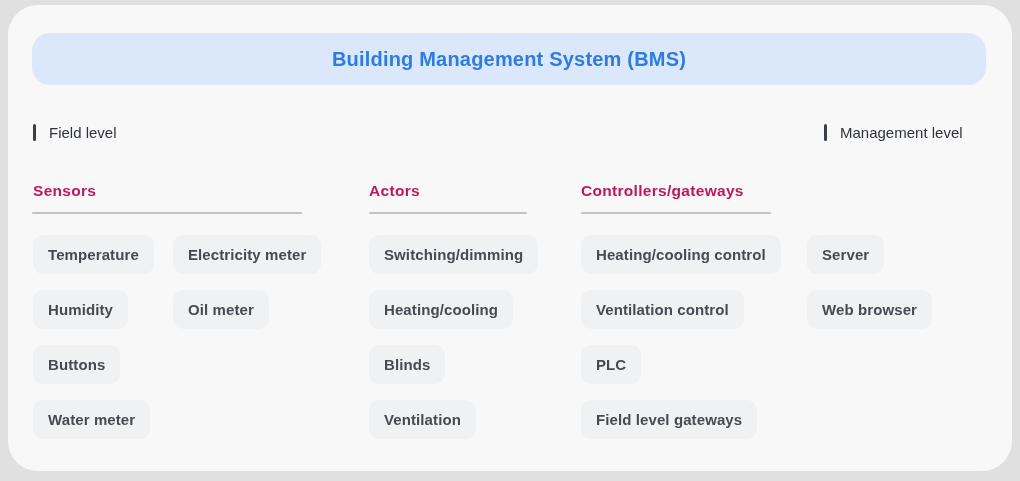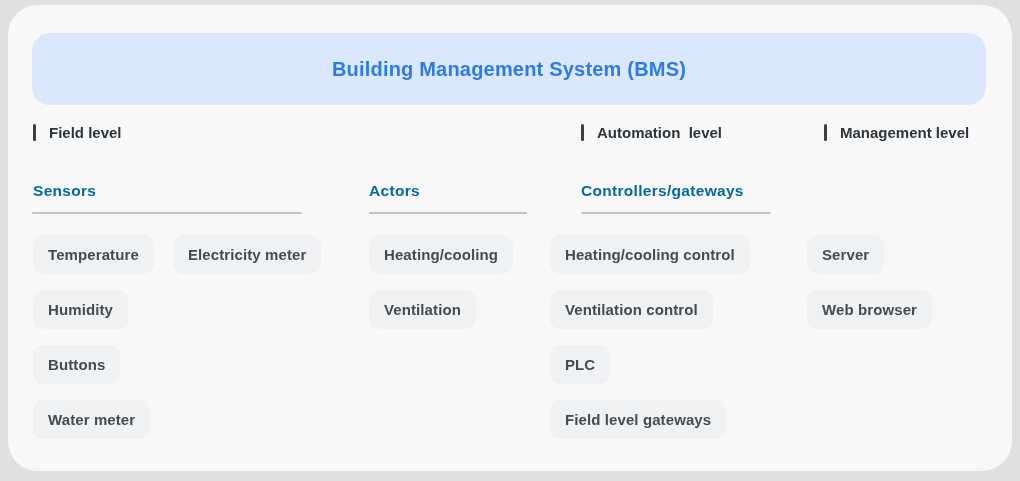--- a/index.html
+++ b/index.html
@@ -21,21 +21,21 @@
     width: 1004px;
     height: 466px;
     background: #f8f8f9;
     border-radius: 30px;
   }
   .title-band {
     position: absolute;
     left: 24px;
     top: 28px;
     width: 954px;
-    height: 72px;
+    height: 52px;
     background: #dbe8fc;
     border-radius: 18px;
     display: flex;
     align-items: center;
     justify-content: center;
   }
   .title {
     color: #2e7ce2;
     font-weight: bold;
     font-size: 20px;
@@ -49,31 +49,31 @@
     gap: 13px;
     height: 18px;
   }
   .level-bar {
     width: 3px;
     height: 17px;
     background: #3a3f45;
     border-radius: 2px;
   }
   .level-text {
-    font-weight: bold;
+    font-weight: normal;
     font-size: 15px;
     color: #2f343a;
     white-space: pre;
   }
   .group-heading {
     position: absolute;
     top: 177px;
     font-weight: bold;
     font-size: 15.5px;
-    color: #0369a1;
+    color: #be185d;
     letter-spacing: 0.3px;
   }
   .heading-underline {
     position: absolute;
     top: 207px;
     height: 2px;
     background: #c3c3c4;
     border-radius: 1px;
   }
   .chip-col {
@@ -104,24 +104,20 @@
   <div class="card">
 
     <div class="title-band">
       <span class="title">Building Management System (BMS)</span>
     </div>
 
     <div class="level-label" style="left:25px">
       <span class="level-bar"></span>
       <span class="level-text">Field level</span>
     </div>
-    <div class="level-label" style="left:573px">
-      <span class="level-bar"></span>
-      <span class="level-text">Automation  level</span>
-    </div>
     <div class="level-label" style="left:816px">
       <span class="level-bar"></span>
       <span class="level-text">Management level</span>
     </div>
 
     <div class="group-heading" style="left:25px">Sensors</div>
     <div class="heading-underline" style="left:24px; width:270px"></div>
 
     <div class="group-heading" style="left:361px">Actors</div>
     <div class="heading-underline" style="left:361px; width:158px"></div>
@@ -131,28 +127,31 @@
 
     <div class="chip-col" style="left:25px">
       <div class="chip">Temperature</div>
       <div class="chip">Humidity</div>
       <div class="chip">Buttons</div>
       <div class="chip">Water meter</div>
     </div>
 
     <div class="chip-col" style="left:165px">
       <div class="chip">Electricity meter</div>
+      <div class="chip">Oil meter</div>
     </div>
 
     <div class="chip-col" style="left:361px">
+      <div class="chip">Switching/dimming</div>
       <div class="chip">Heating/cooling</div>
+      <div class="chip">Blinds</div>
       <div class="chip">Ventilation</div>
     </div>
 
-    <div class="chip-col" style="left:542px">
+    <div class="chip-col" style="left:573px">
       <div class="chip">Heating/cooling control</div>
       <div class="chip">Ventilation control</div>
       <div class="chip">PLC</div>
       <div class="chip">Field level gateways</div>
     </div>
 
     <div class="chip-col" style="left:799px">
       <div class="chip">Server</div>
       <div class="chip">Web browser</div>
     </div>

